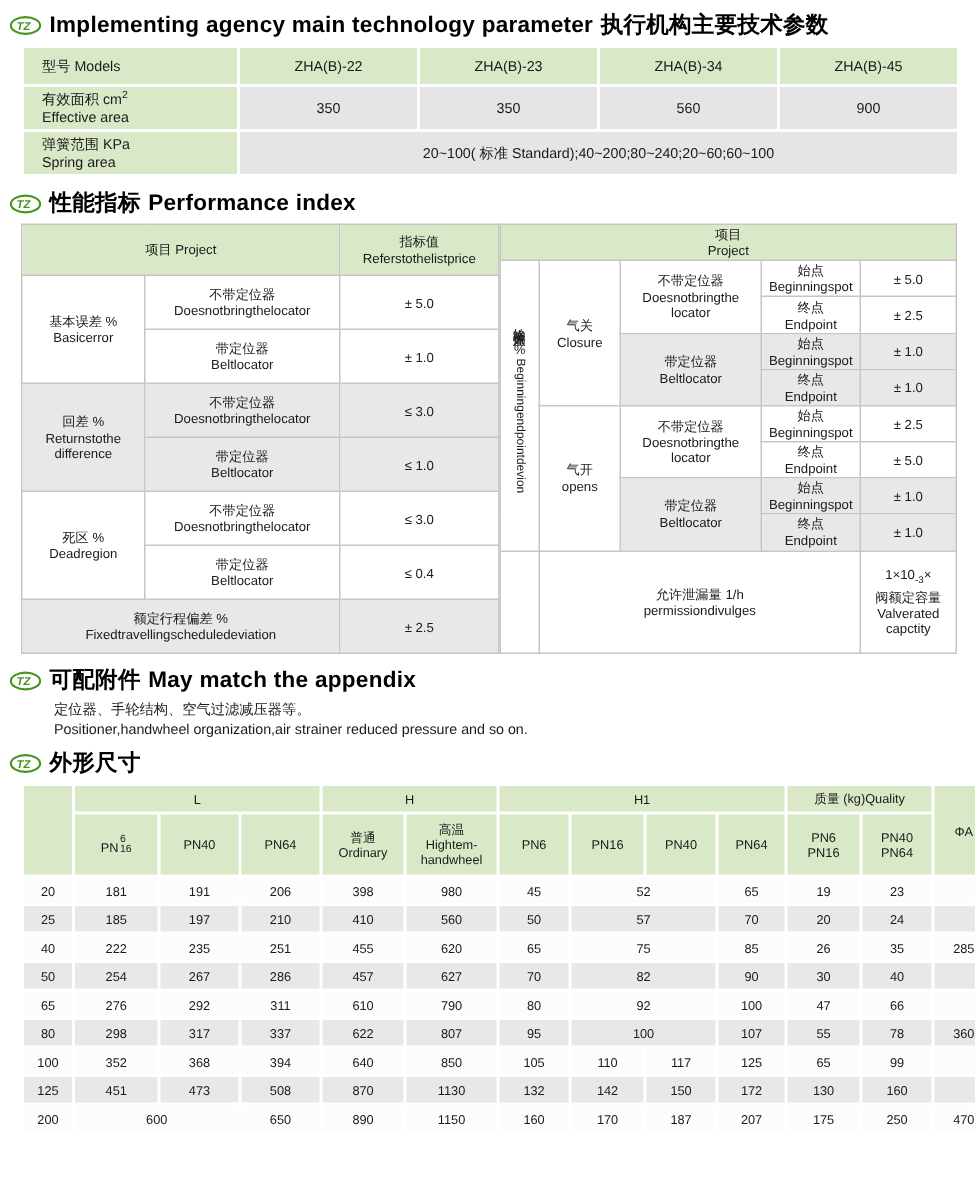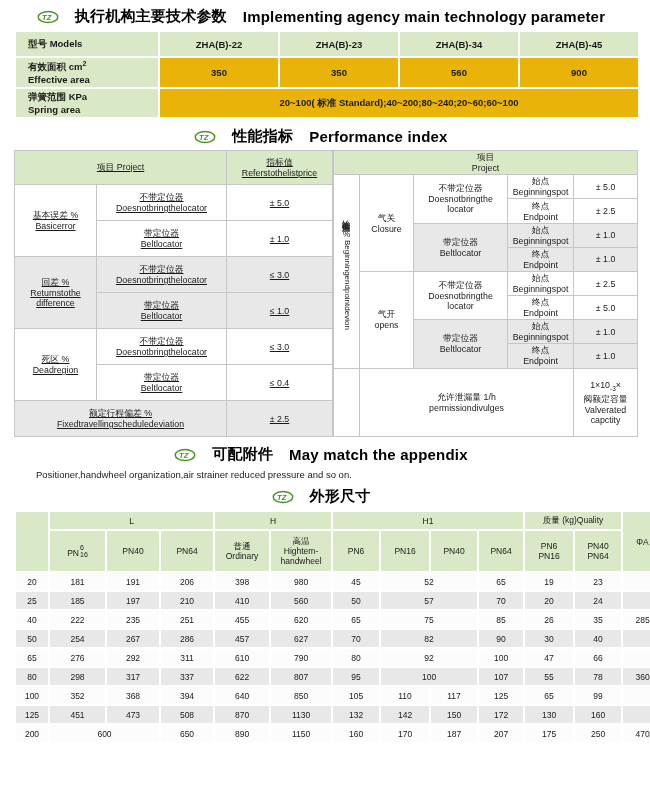--- a/index.html
+++ b/index.html
@@ -13,47 +13,47 @@
   *{box-sizing:border-box;}
   html,body{margin:0;padding:0;}
   body{
     width:650px;height:787px;background:#fff;overflow:hidden;
     font-family:"Liberation Sans","DejaVu Sans",sans-serif;
     color:#1a1a1a;
   }
   .page{padding:4px 14px 0 6px;}
 
   
-  .sec-title{display:flex;align-items:center;gap:16px;margin:3px 0 4px 0;justify-content:center;}
+  .sec-title{display:flex;align-items:center;gap:5px;margin:3px 0 4px 0;}
   .sec-title .txt{font-size:15px;font-weight:bold;color:#000;letter-spacing:0.2px;}
   .brand-icon{flex:0 0 auto;display:inline-block;}
 
   
   table{border-collapse:separate;border-spacing:2px;table-layout:fixed;}
   th,td{overflow:hidden;}
 
   
   .t1{width:622px;margin-left:8px;font-size:9.5px;}
-  .t1 th,.t1 td{text-align:center;vertical-align:middle;padding:2px 3px;font-weight:bold;}
+  .t1 th,.t1 td{text-align:center;vertical-align:middle;padding:2px 3px;font-weight:normal;}
   .t1 .lab{text-align:left;padding-left:12px;background:var(--green);}
   .t1 thead th{background:var(--green);height:20px;}
   .t1 .rw{height:24px;}
-  .t1 .w td.val{background:#eab308;}
+  .t1 .w td.val{background:#e5e5e5;}
   .t1 .g td.val{background:var(--gray);}
   .sup{font-size:7px;vertical-align:super;}
 
   
   .perf{display:flex;margin-left:8px;width:622px;}
   .pt{border-collapse:collapse;border-spacing:0;font-size:8.8px;}
   .pt th,.pt td{border:1px solid var(--line);text-align:center;vertical-align:middle;padding:1px 2px;font-weight:normal;background:#fff;}
   .pt th{background:var(--green);}
   .pt td.g{background:var(--gray);}
   .pt .zh{display:block;line-height:11px;}
   .pt .en{display:block;line-height:10px;}
-  .ptl{width:318px;text-decoration:underline;}
+  .ptl{width:318px;}
   .ptl col.c1{width:82px;} .ptl col.c2{width:130px;} .ptl col.c3{width:106px;}
   .ptl tr{height:36px;}
   .ptl tr.hd{height:34px;}
   .ptr{width:304px;}
   .ptr col.c1{width:26px;} .ptr col.c2{width:54px;} .ptr col.c3{width:94px;}
   .ptr col.c4{width:66px;} .ptr col.c5{width:64px;}
   .ptr tr{height:23px;}
   .ptr tr.hd{height:20px;}
   .ptr tr.bt{height:68px;}
   .vcell{writing-mode:vertical-rl;padding:2px 0;}
@@ -81,22 +81,22 @@
 </head>
 <body>
 
 <div class="page">
 
   <div class="sec-title">
     <svg class="brand-icon" width="22" height="14" viewBox="0 0 26 16">
       <ellipse cx="13" cy="8" rx="11.5" ry="6.6" fill="none" stroke="#47941f" stroke-width="1.7"></ellipse>
       <text x="6" y="11.5" font-size="9" font-style="italic" font-weight="bold" fill="#47941f">TZ</text>
     </svg>
+    <span class="txt">Implementing agency main technology parameter</span>
     <span class="txt">执行机构主要技术参数</span>
-    <span class="txt">Implementing agency main technology parameter</span>
   </div>
 
   <table class="t1">
     <colgroup>
         <col style="width:142px">
         <col style="width:118px">
         <col style="width:118px">
         <col style="width:118px">
         <col style="width:118px">
       </colgroup>
@@ -339,20 +339,21 @@
 
   <div class="sec-title" style="margin-top:8px;">
     <svg class="brand-icon" width="22" height="14" viewBox="0 0 26 16">
       <ellipse cx="13" cy="8" rx="11.5" ry="6.6" fill="none" stroke="#47941f" stroke-width="1.7"></ellipse>
       <text x="6" y="11.5" font-size="9" font-style="italic" font-weight="bold" fill="#47941f">TZ</text>
     </svg>
     <span class="txt">可配附件</span>
     <span class="txt">May match the appendix</span>
   </div>
   <div class="app-lines">
+    <div>定位器、手轮结构、空气过滤减压器等。</div>
     <div>Positioner,handwheel organization,air strainer reduced pressure and so on.</div>
   </div>
 
   <div class="sec-title" style="margin-top:6px;">
     <svg class="brand-icon" width="22" height="14" viewBox="0 0 26 16">
       <ellipse cx="13" cy="8" rx="11.5" ry="6.6" fill="none" stroke="#47941f" stroke-width="1.7"></ellipse>
       <text x="6" y="11.5" font-size="9" font-style="italic" font-weight="bold" fill="#47941f">TZ</text>
     </svg>
     <span class="txt">外形尺寸</span>
   </div>

